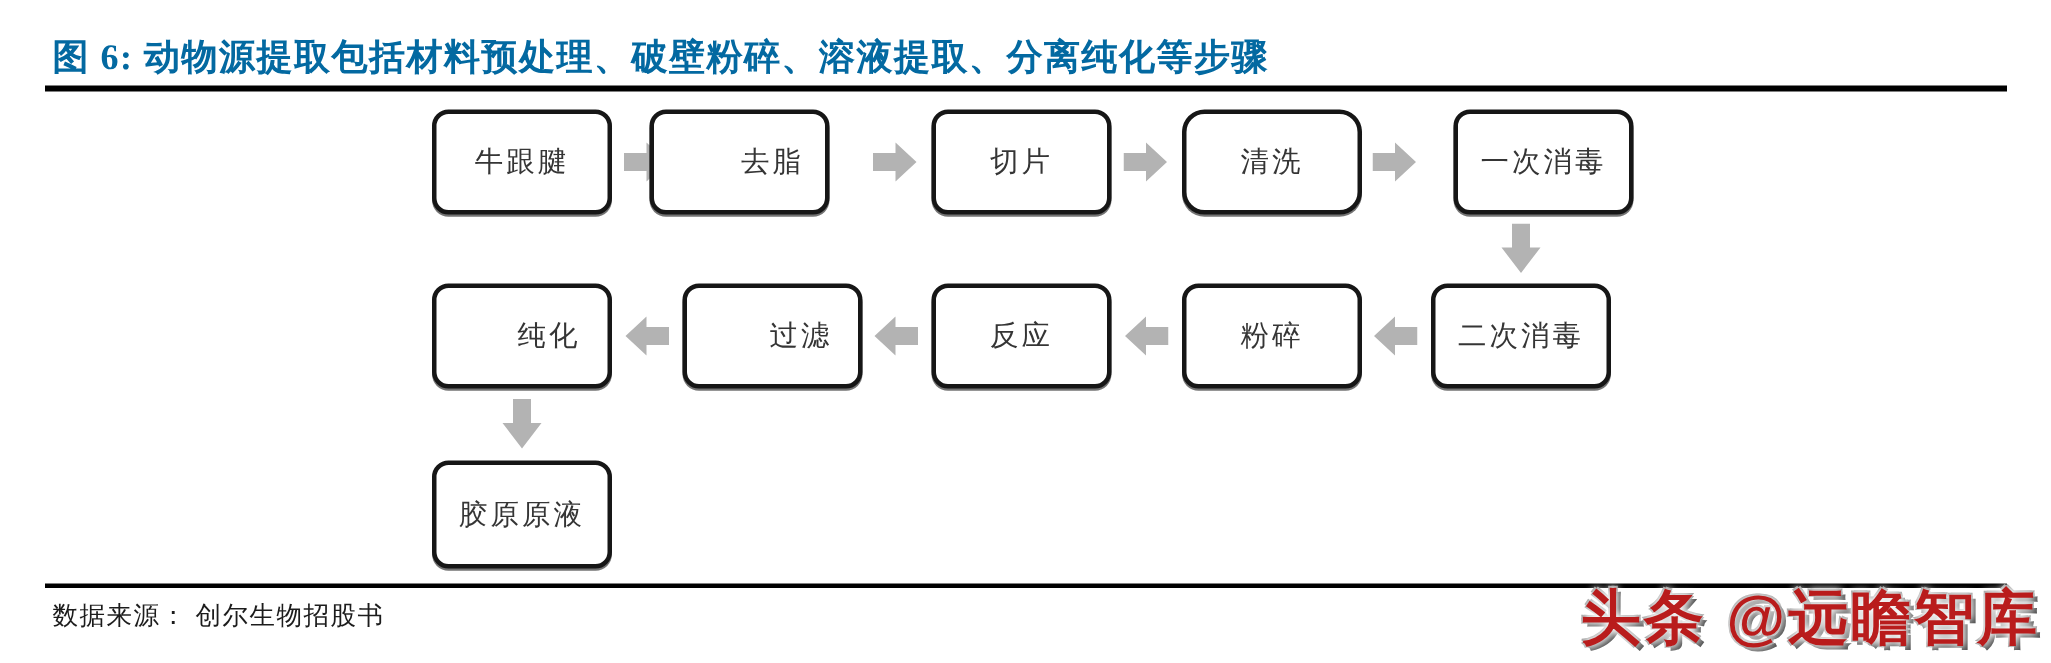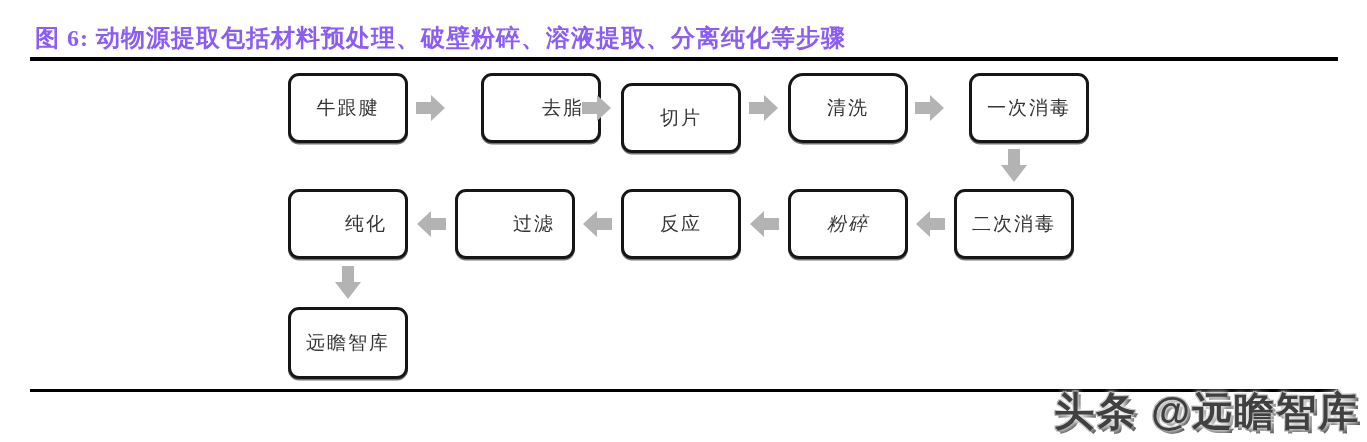--- a/index.html
+++ b/index.html
@@ -10,21 +10,21 @@
     background: #ffffff;
     overflow: hidden;
     font-family: "Liberation Serif", "DejaVu Serif", serif;
   }
   .figure-title {
     position: absolute;
     left: 35px;
     top: 22px;
     font-size: 24px;
     font-weight: 700;
-    color: #8b5cf6;
+    color: #0369a1;
     letter-spacing: 1px;
     white-space: nowrap;
   }
   .rule {
     position: absolute;
     left: 30px;
     width: 1308px;
     background: var(--rule-color, #000);
   }
   .rule-thick { top: 57px; height: 4px; }
@@ -60,21 +60,21 @@
     white-space: nowrap;
   }
   .watermark {
     position: absolute;
     right: 7px;
     top: 384px;
     font-family: "Liberation Sans", "DejaVu Sans", sans-serif;
     font-size: 40px;
     font-weight: 700;
     letter-spacing: 2px;
-    color: #404040;
+    color: #b91c1c;
     white-space: nowrap;
     text-shadow:
       0 0 6px #ffffff,
       0 0 6px #ffffff,
       3px 3px 0 #4a4a4a,
       -1px -1px 0 #8a8a8a,
       1px -1px 0 #8a8a8a,
       -1px 1px 0 #8a8a8a,
       1px 1px 0 #8a8a8a;
   }
@@ -90,29 +90,29 @@
   <div>
 
     <div class="flow-box" style="left:288px; top:73px;">
       <span>牛跟腱</span>
     </div>
     <div class="arrow" style="left:416px; top:94px;">
       <svg width="30" height="28" viewBox="0 0 30 28">
           <polygon points="0,8 15,8 15,1 29,14 15,27 15,20 0,20"></polygon>
         </svg>
     </div>
-    <div class="flow-box" style="left:481px; top:73px;padding-left:44px;">
+    <div class="flow-box" style="left:433px; top:73px;padding-left:44px;">
       <span>去脂</span>
     </div>
     <div class="arrow" style="left:582px; top:94px;">
       <svg width="30" height="28" viewBox="0 0 30 28">
           <polygon points="0,8 15,8 15,1 29,14 15,27 15,20 0,20"></polygon>
         </svg>
     </div>
-    <div class="flow-box" style="left:621px; top:83px;">
+    <div class="flow-box" style="left:621px; top:73px;">
       <span>切片</span>
     </div>
     <div class="arrow" style="left:749px; top:94px;">
       <svg width="30" height="28" viewBox="0 0 30 28">
           <polygon points="0,8 15,8 15,1 29,14 15,27 15,20 0,20"></polygon>
         </svg>
     </div>
     <div class="flow-box" style="left:788px; top:73px;border-radius:15px;">
       <span>清洗</span>
     </div>
@@ -132,21 +132,21 @@
     </div>
 
     <div class="flow-box" style="left:954px; top:189px;">
       <span>二次消毒</span>
     </div>
     <div class="arrow" style="left:915px; top:210px;">
       <svg width="30" height="28" viewBox="0 0 30 28">
           <polygon points="30,8 15,8 15,1 1,14 15,27 15,20 30,20"></polygon>
         </svg>
     </div>
-    <div class="flow-box" style="left:788px; top:189px;font-style:italic;">
+    <div class="flow-box" style="left:788px; top:189px;">
       <span>粉碎</span>
     </div>
     <div class="arrow" style="left:749px; top:210px;">
       <svg width="30" height="28" viewBox="0 0 30 28">
           <polygon points="30,8 15,8 15,1 1,14 15,27 15,20 30,20"></polygon>
         </svg>
     </div>
     <div class="flow-box" style="left:621px; top:189px;">
       <span>反应</span>
     </div>
@@ -167,21 +167,22 @@
       <span>纯化</span>
     </div>
 
     <div class="arrow" style="left:334px; top:266px;">
       <svg width="28" height="34" viewBox="0 0 28 34">
           <polygon points="8,0 20,0 20,16 27,16 14,33 1,16 8,16"></polygon>
         </svg>
     </div>
 
     <div class="flow-box" style="left:288px; top:307px; height:72px;">
-      <span>远瞻智库</span>
+      <span>胶原原液</span>
     </div>
 
   </div>
 
   <div class="rule rule-thin"></div>
+  <div class="source-line">数据来源： 创尔生物招股书</div>
   <div class="watermark">头条 @远瞻智库</div>
 
 </div>
 
 </body></html>

